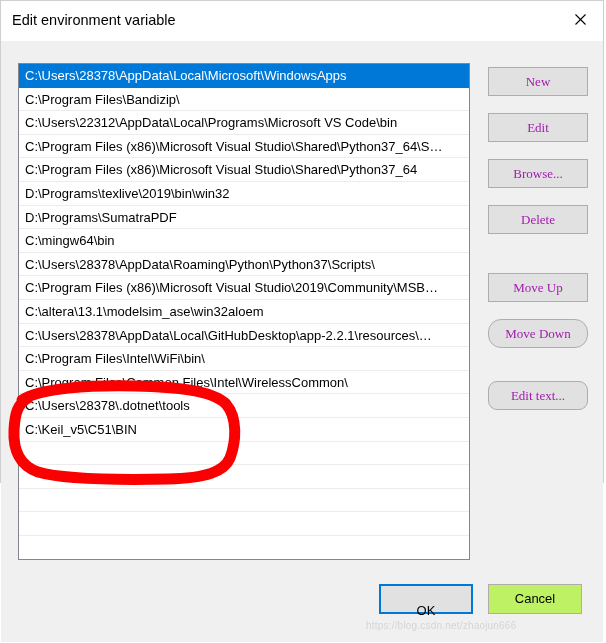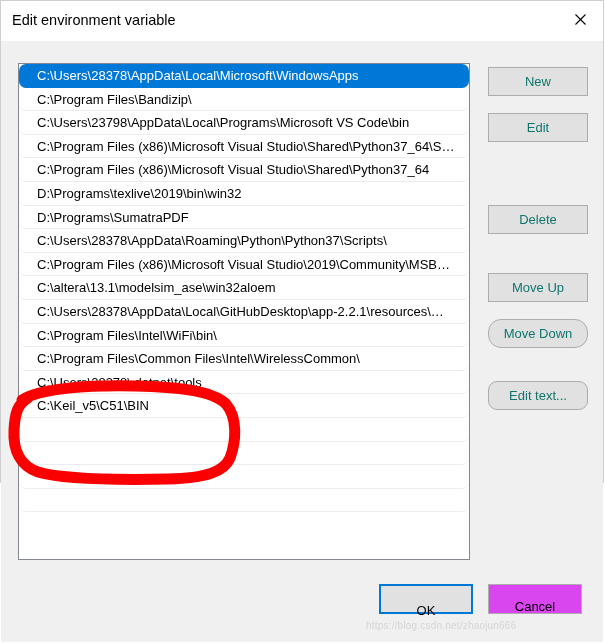--- a/index.html
+++ b/index.html
@@ -74,47 +74,46 @@
     background: #ffffff;
     border: 1px solid #828790;
     box-sizing: border-box;
     overflow: hidden;
   }
   .row {
     height: 23.6px;
     line-height: 23.6px;
     box-sizing: border-box;
     border-bottom: 1px solid #ececec;
-    padding-left: 18px;
+    padding-left: 6px;
     font-size: 13px;
     color: #000000;
     white-space: nowrap;
     overflow: hidden;
     cursor: default;
-    border-radius: 7px;
   }
   .row.selected {
     background: #0078d7;
     color: #ffffff;
     border-bottom-color: #0078d7;
   }
   .row.blank { color: transparent; }
 
   
   .sidebtn {
     position: absolute;
     left: 487px;
     width: 100px;
     height: 29px;
     background: #e1e1e1;
     border: 1px solid #adadad;
     box-sizing: border-box;
-    font-family: Liberation Sans, sans-serif;
-    font-size: 13px;
-    color: #0f766e;
+    font-family: Liberation Serif, serif;
+    font-size: 13px;
+    color: #a21caf;
     cursor: default;
     padding: 0;
     text-align: center;
     line-height: 27px;
   }
   #btn-new        { top: 26px; }
   #btn-edit       { top: 72px; }
   #btn-browse     { top: 118px; }
   #btn-delete     { top: 164px; }
   #btn-moveup     { top: 232px; }
@@ -138,30 +137,30 @@
     text-align: center;
     line-height: 26px;
     padding: 12px;
   }
   #btn-cancel {
     position: absolute;
     left: 487px;
     top: 543px;
     width: 94px;
     height: 30px;
-    background: #d946ef;
+    background: #bef264;
     border: 1px solid #adadad;
     box-sizing: border-box;
     font-family: "Liberation Sans", sans-serif;
     font-size: 13px;
     color: #000000;
     cursor: default;
     text-align: center;
     line-height: 28px;
-    padding: 8px;
+    padding: 0;
   }
 
   
   #annotation {
     position: absolute;
     left: 0; top: 0;
     width: 606px;
     height: 643px;
     pointer-events: none;
   }
@@ -190,41 +189,43 @@
         <line x1="10.5" y1="0.5" x2="0.5" y2="10.5" stroke="#000" stroke-width="1.1"></line>
       </svg>
     </div>
   </div>
 
   <div id="body-area">
 
     <div id="listbox">
         <div class="row selected">C:\Users\28378\AppData\Local\Microsoft\WindowsApps</div>
         <div class="row">C:\Program Files\Bandizip\</div>
-        <div class="row">C:\Users\23798\AppData\Local\Programs\Microsoft VS Code\bin</div>
+        <div class="row">C:\Users\22312\AppData\Local\Programs\Microsoft VS Code\bin</div>
         <div class="row">C:\Program Files (x86)\Microsoft Visual Studio\Shared\Python37_64\S…</div>
         <div class="row">C:\Program Files (x86)\Microsoft Visual Studio\Shared\Python37_64</div>
         <div class="row">D:\Programs\texlive\2019\bin\win32</div>
         <div class="row">D:\Programs\SumatraPDF</div>
+        <div class="row">C:\mingw64\bin</div>
         <div class="row">C:\Users\28378\AppData\Roaming\Python\Python37\Scripts\</div>
         <div class="row">C:\Program Files (x86)\Microsoft Visual Studio\2019\Community\MSB…</div>
         <div class="row">C:\altera\13.1\modelsim_ase\win32aloem</div>
         <div class="row">C:\Users\28378\AppData\Local\GitHubDesktop\app-2.2.1\resources\…</div>
         <div class="row">C:\Program Files\Intel\WiFi\bin\</div>
         <div class="row">C:\Program Files\Common Files\Intel\WirelessCommon\</div>
         <div class="row">C:\Users\28378\.dotnet\tools</div>
         <div class="row">C:\Keil_v5\C51\BIN</div>
         <div class="row blank"></div>
         <div class="row blank"></div>
         <div class="row blank"></div>
         <div class="row blank"></div>
       </div>
 
     <button class="sidebtn" id="btn-new">New</button>
     <button class="sidebtn" id="btn-edit">Edit</button>
+    <button class="sidebtn" id="btn-browse">Browse...</button>
     <button class="sidebtn" id="btn-moveup">Move Up</button>
     <button class="sidebtn" id="btn-delete">Delete</button>
     <button class="sidebtn" id="btn-movedown">Move Down</button>
     <button class="sidebtn" id="btn-edittext">Edit text...</button>
 
     <button id="btn-ok">OK</button>
     <button id="btn-cancel">Cancel</button>
   </div>
 </div>
 

